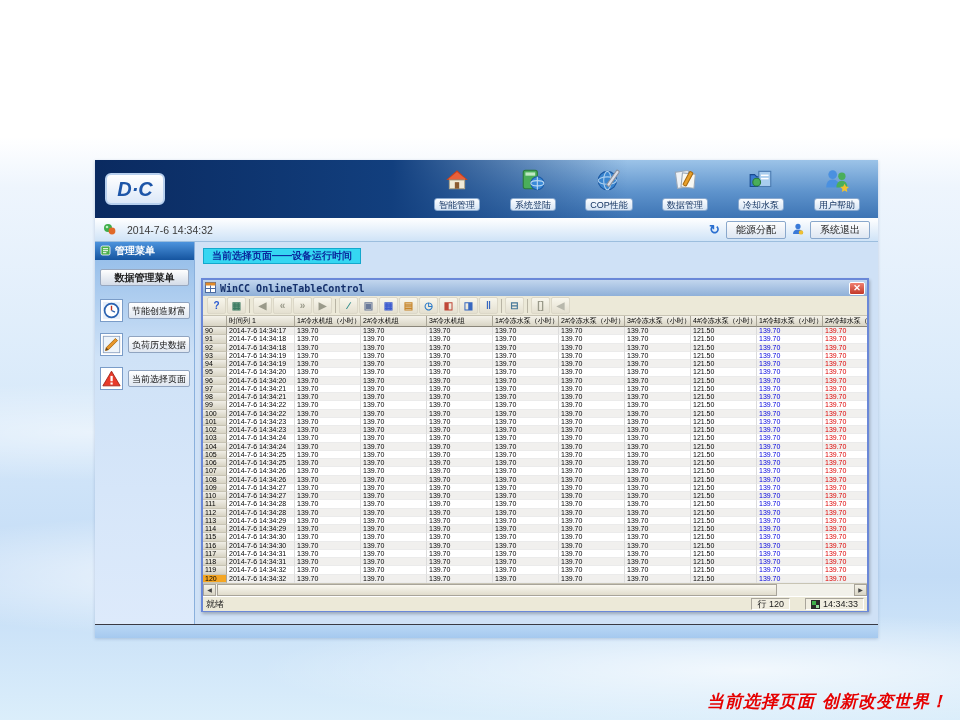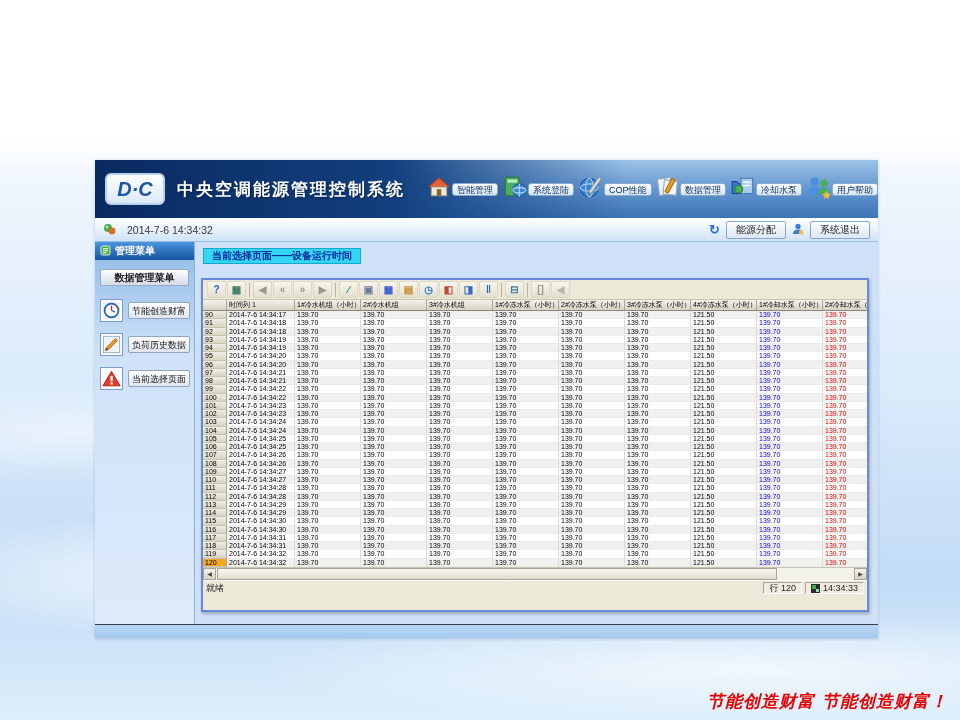--- a/index.html
+++ b/index.html
@@ -30,21 +30,21 @@
     background:linear-gradient(180deg,#9cc3e8 0%,#5e93cc 55%,#3d74b4 100%); }
   .app-header::before { content:""; position:absolute; inset:0;
     background:linear-gradient(90deg,#0a2a60 0%,#123f7e 38%,rgba(18,63,126,0) 68%); }
   .logo { position:relative; margin-left:10px; width:60px; height:32px; border-radius:6px;
     background:linear-gradient(180deg,#ffffff,#dce8f8); border:2px solid #b8d0ee;
     display:flex; align-items:center; justify-content:center;
     font-style:italic; font-weight:bold; font-size:20px; color:#1d55a8; }
   .brand { position:relative; margin-left:12px; font-weight:bold; font-size:17px;
     color:#ffffff; letter-spacing:2px; text-shadow:1px 1px 2px #06224a; }
   .nav { position:relative; margin-left:auto; display:flex; gap:14px; padding-right:10px; }
-  .nav-item { width:62px; display:flex; align-items:center; cursor:pointer; }
+  .nav-item { width:62px; display:flex; flex-direction:column; align-items:center; cursor:pointer; }
   .nav-item svg { width:26px; height:26px; }
   .nav-label { margin-top:1px; padding:0 4px; height:13px; line-height:12px; font-size:9px;
     color:#10305e; background:linear-gradient(180deg,#fbfdff,#d6e4f4);
     border:1px solid #89a9cf; border-radius:3px; white-space:nowrap; }
   
   .statusbar { height:24px; display:flex; align-items:center; font-size:10.5px; color:#3a3a3a;
     background:linear-gradient(180deg,#ffffff,#cfe3f7); border-bottom:1px solid #9cbede; padding:0 8px; }
   .statusbar .sys { margin-left:5px; }
   .statusbar .dt { margin-left:10px; }
   .sb-right { margin-left:auto; display:flex; align-items:center; gap:6px; }
@@ -98,42 +98,41 @@
   .trow:nth-child(even) .dcell { background:#f1f0ee; }
   .dcell { border-bottom:1px solid #ebebeb; }
   .w-hscroll { height:13px; background:#f2f1ea; border-top:1px solid #c8c4b4;
     display:flex; align-items:center; position:relative; }
   .hs-arrow { width:13px; height:12px; background:linear-gradient(180deg,#f4f2e8,#d8d4c4);
     border:1px solid #a8a49a; font-size:6px; line-height:10px; text-align:center; color:#444; cursor:pointer; }
   .hs-thumb { height:12px; width:560px; margin-left:1px; cursor:pointer;
     background:linear-gradient(180deg,#faf8f0,#e0dccc); border:1px solid #a8a49a; }
   .w-status { height:15px; display:flex; align-items:center; font-size:9px; color:#222;
     background:#ece9d8; border-top:1px solid #fff; padding:0 3px; }
-  .ws-right { margin-left:auto; display:flex; gap:3px;border-radius:6px; }
+  .ws-right { margin-left:auto; display:flex; gap:15px;border-radius:6px; }
   .ws-cell { padding:0 5px; height:12px; line-height:11px; display:flex; align-items:center; gap:3px;
     border:1px solid; border-color:#a8a49a #fff #fff #a8a49a; background:#f0ede0; }
   .app-footer-line { height:1px; background:#3a3a44; }
   .app-footer-band { height:13px; background:linear-gradient(180deg,#b9d7f5,#a5c9ef); }
   
   .slogan { position:absolute; right:12px; top:690px; font-family:"DejaVu Serif","Liberation Serif",serif;
     font-style:italic; font-weight:bold; font-size:17px; color:#e60000; letter-spacing:1px; }
 </style>
 </head>
 <body>
 
 <div class="slide">
 
 
   <div class="app">
 
     <div class="app-header">
       <div class="logo">
         <span>D·C</span>
       </div>
-      <div class="brand">中央空调能源管理控制系统</div>
       <div class="nav" id="nav-row">
           <div class="nav-item">
             <span><svg viewBox="0 0 24 24">
                 <polygon points="2,12 12,3 22,12" fill="#c8401a"></polygon>
                 <polygon points="4,11 12,4.5 20,11" fill="#e8603a"></polygon>
                 <rect x="5" y="12" width="14" height="8" fill="#f0ead8" stroke="#b0a890"></rect>
                 <rect x="10" y="14" width="4" height="6" fill="#8a5a30"></rect>
               </svg></span>
             <span class="nav-label">智能管理</span>
           </div>
@@ -256,20 +255,32 @@
               </span>
               <span class="side-btn">当前选择页面</span>
             </div>
           </div>
       </div>
 
       <div class="main">
         <div class="page-banner">当前选择页面——设备运行时间</div>
 
         <div class="wincc">
+          <div class="w-title">
+            <span>
+              <svg width="11" height="11" viewBox="0 0 11 11">
+                  <rect x="0.5" y="0.5" width="10" height="10" fill="#fff" stroke="#4a6aa0"></rect>
+                  <rect x="0.5" y="0.5" width="10" height="3" fill="#e08a2a"></rect>
+                  <line x1="0.5" y1="6.5" x2="10.5" y2="6.5" stroke="#4a6aa0"></line>
+                  <line x1="5.5" y1="3.5" x2="5.5" y2="10.5" stroke="#4a6aa0"></line>
+                </svg>
+            </span>
+            <span class="wt">WinCC OnlineTableControl</span>
+            <span class="w-close">✕</span>
+          </div>
           <div class="w-toolbar" id="wincc-toolbar">
               <span class="tb-btn" style="color: rgb(42, 90, 208);">?</span>
               <span class="tb-btn" style="color: rgb(58, 122, 96);">▦</span>
               <span class="tb-sep"></span>
               <span class="tb-btn" style="color: rgb(154, 154, 138);">◀</span>
               <span class="tb-btn" style="color: rgb(154, 154, 138);">«</span>
               <span class="tb-btn" style="color: rgb(154, 154, 138);">»</span>
               <span class="tb-btn" style="color: rgb(154, 154, 138);">▶</span>
               <span class="tb-sep"></span>
               <span class="tb-btn" style="color: rgb(42, 138, 138);">∕</span>
@@ -724,14 +735,14 @@
             </span>
           </div>
         </div>
       </div>
     </div>
 
     <div class="app-footer-line"></div>
     <div class="app-footer-band"></div>
   </div>
 
-  <div class="slogan">节能创造财富 节能创造财富！</div>
+  <div class="slogan">当前选择页面 创新改变世界！</div>
 </div>
 
 </body></html>

